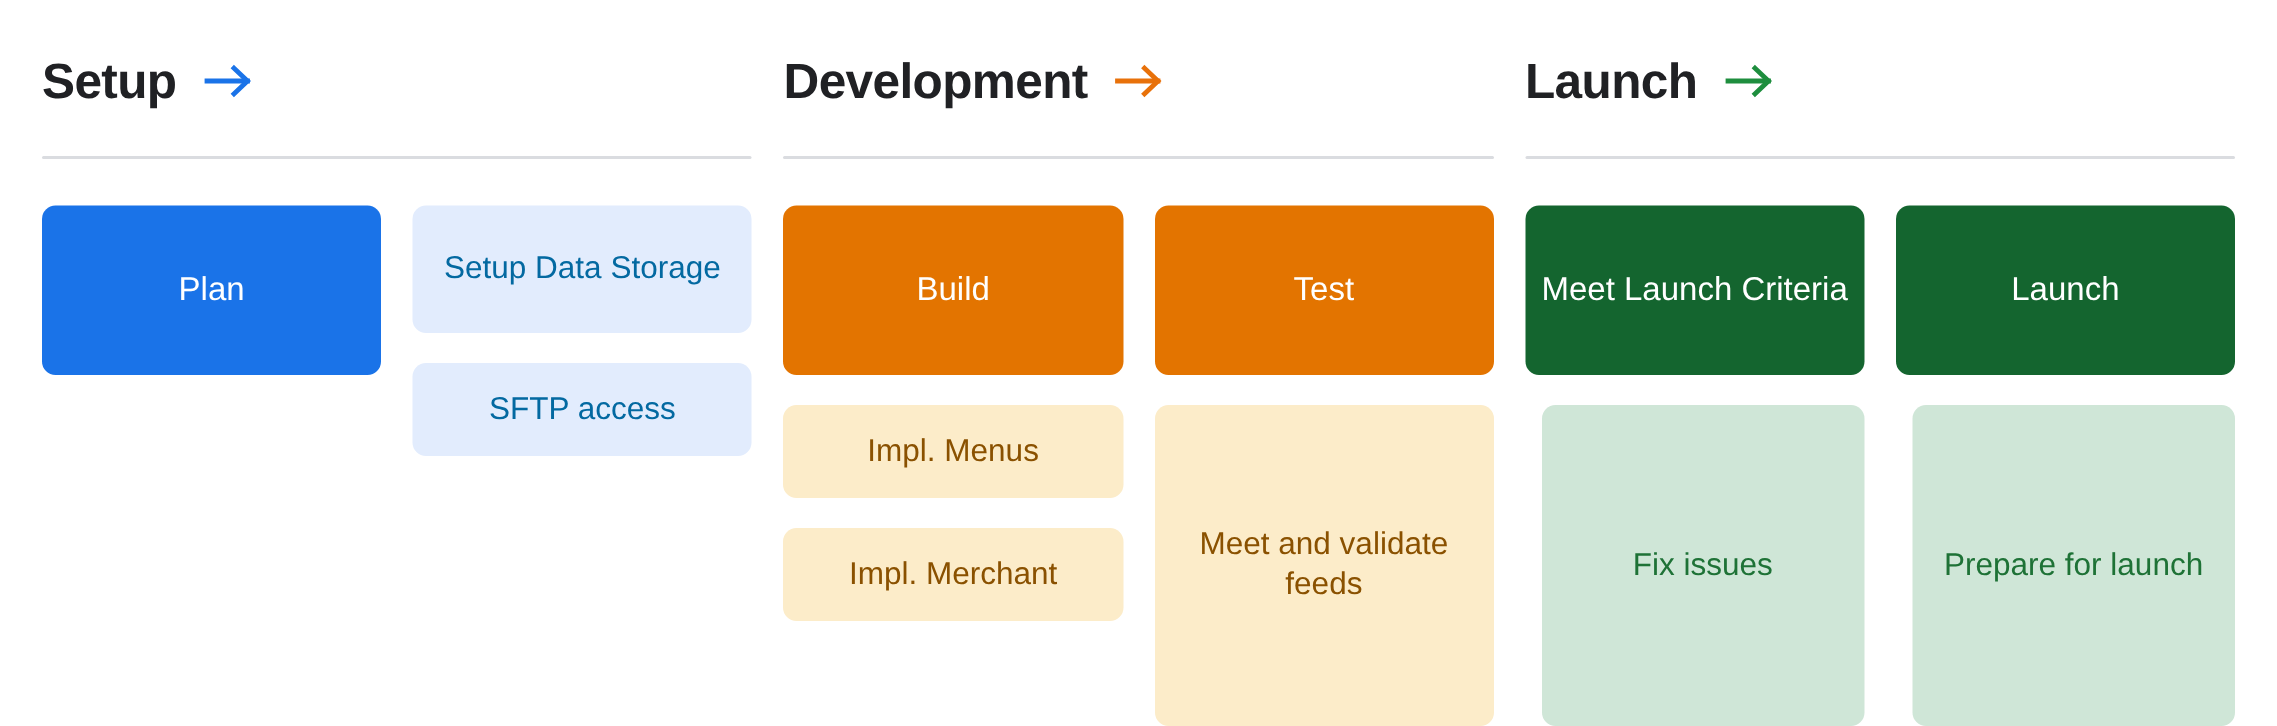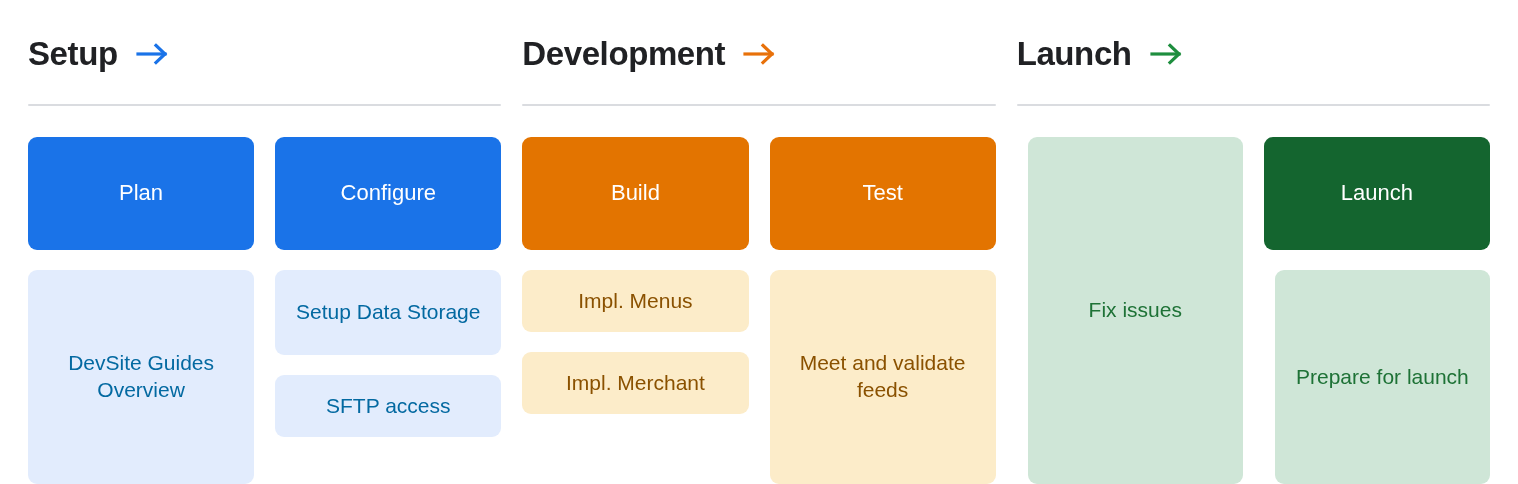--- a/index.html
+++ b/index.html
@@ -128,24 +128,22 @@
           <path d="M2 13 H29" stroke="#1a73e8" stroke-width="3.2" stroke-linecap="square" fill="none"></path>
           <path d="M20 4.5 L29 13 L20 21.5" stroke="#1a73e8" stroke-width="3.2" fill="none" stroke-linejoin="miter" stroke-linecap="square"></path>
         </svg>
       </span>
     </div>
     <div class="group-divider"></div>
 
     <div class="group-cols">
       <div class="col">
         <div class="card card-primary">Plan</div>
-        <div class="card card-sub sub-grow">DevSite Guides Overview</div>
       </div>
       <div class="col">
-        <div class="card card-primary">Configure</div>
         <div class="card card-sub sub-fixed-85">Setup Data Storage</div>
         <div class="card card-sub sub-fixed-62">SFTP access</div>
       </div>
     </div>
   </section>
 
   <section class="group orange">
     <div class="group-header">
       <div class="group-title">Development</div>
       <span class="arrow-icon">
@@ -177,20 +175,21 @@
         <svg viewBox="0 0 34 26" width="34" height="26" aria-hidden="true">
           <path d="M2 13 H29" stroke="#1e8e3e" stroke-width="3.2" stroke-linecap="square" fill="none"></path>
           <path d="M20 4.5 L29 13 L20 21.5" stroke="#1e8e3e" stroke-width="3.2" fill="none" stroke-linejoin="miter" stroke-linecap="square"></path>
         </svg>
       </span>
     </div>
     <div class="group-divider"></div>
 
     <div class="group-cols">
       <div class="col">
+        <div class="card card-primary">Meet Launch Criteria</div>
         <div class="card card-sub sub-grow">Fix issues</div>
       </div>
       <div class="col">
         <div class="card card-primary">Launch</div>
         <div class="card card-sub sub-grow">Prepare for launch</div>
       </div>
     </div>
   </section>
 
 </div>

